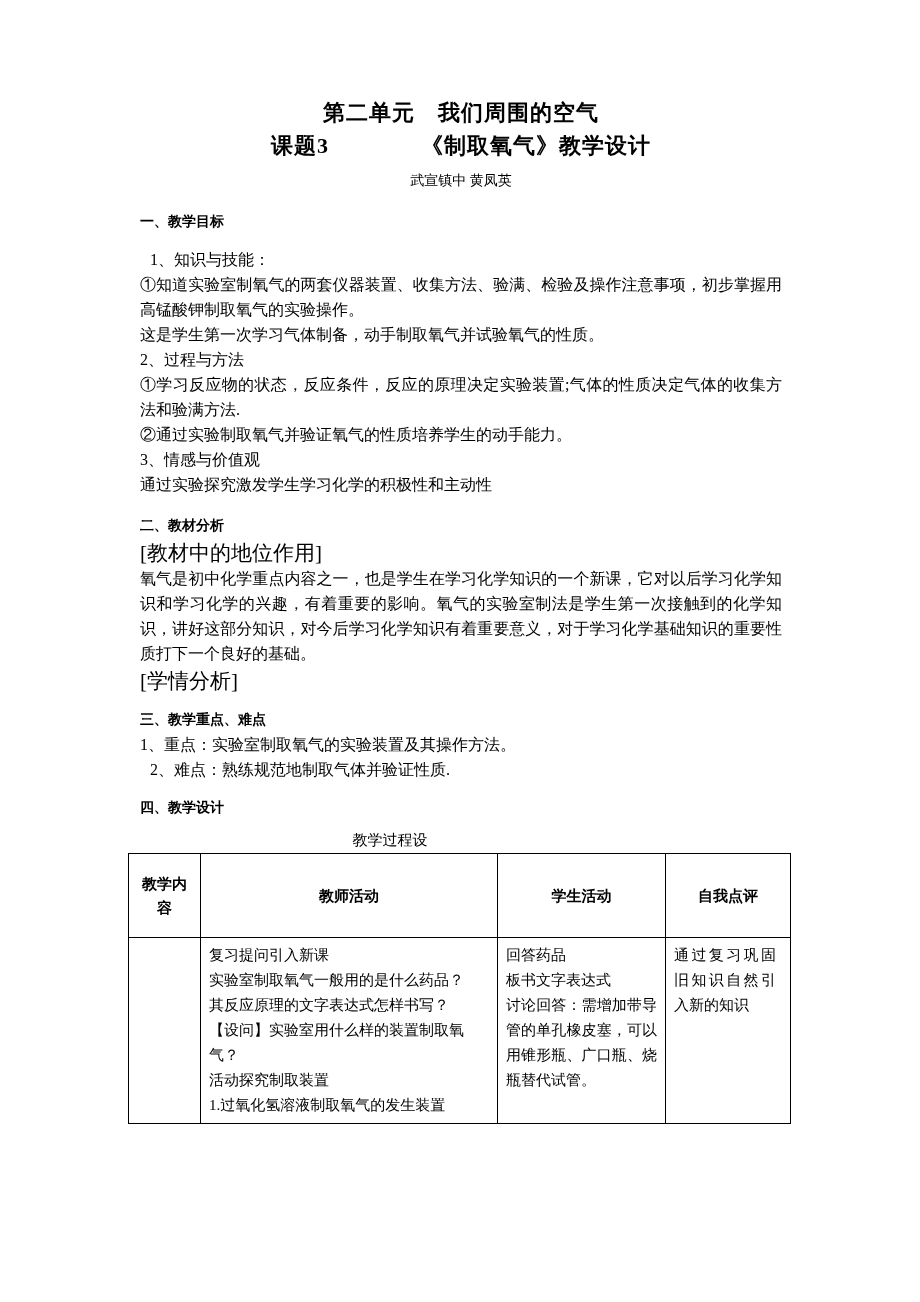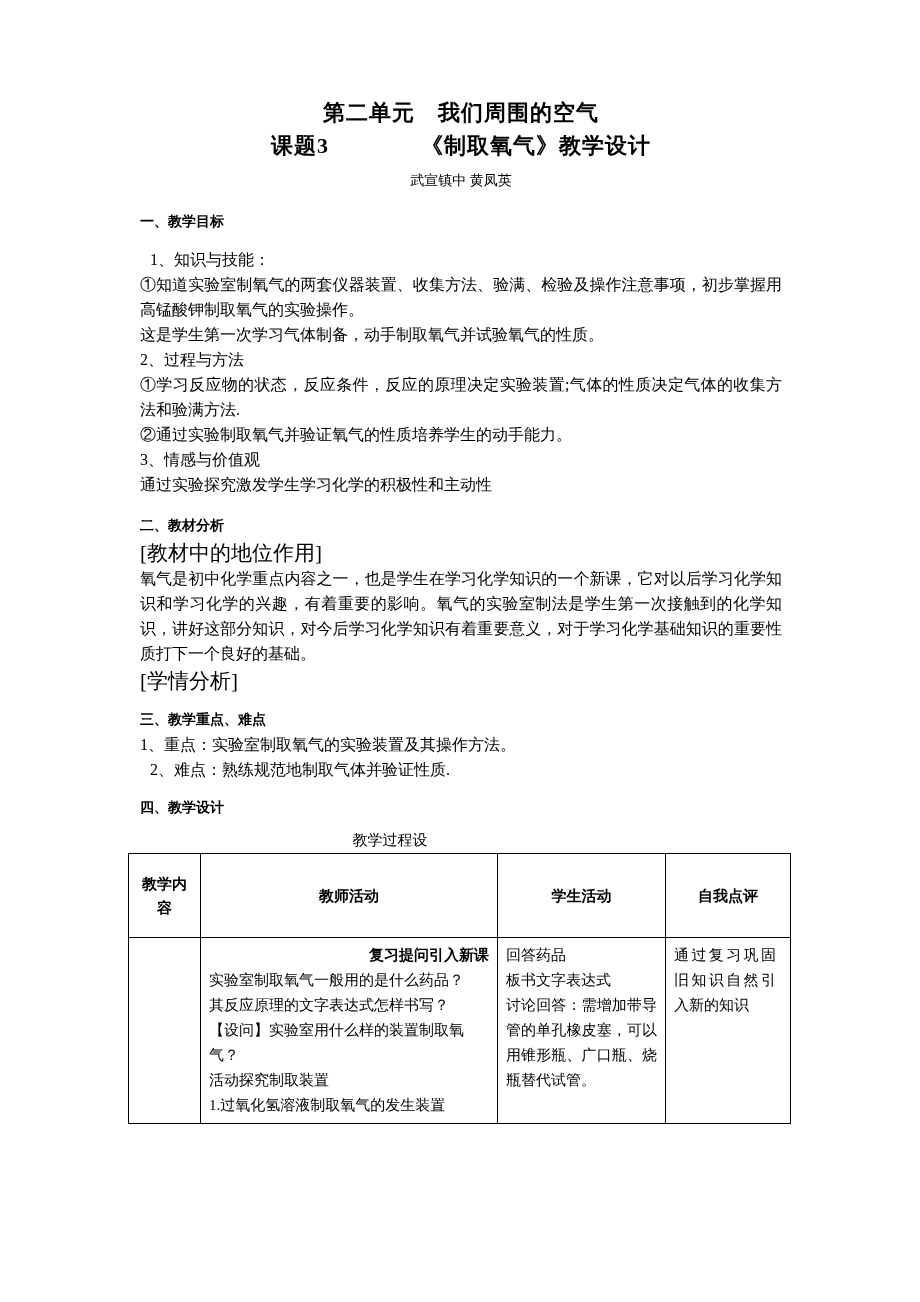--- a/index.html
+++ b/index.html
@@ -47,21 +47,21 @@
   .grid th {
     font-weight:bold; text-align:center; vertical-align:middle;
     height:84px; line-height:24px; padding:0 10px;
   }
   .grid td {
     vertical-align:top; padding:5px 8px; line-height:25px;
   }
   tr.content-row { height:178px; }
   td.c4 { padding-right:14px; }
   .cell-line { display:block; }
-  .cell-line.bold { font-weight:bold;text-align:right; }
+  .cell-line.bold { font-weight:normal; }
   .cell-just { text-align:justify; text-justify:inter-ideograph; }
 </style>
 </head>
 <body>
 
 <div class="page">
 
   <div class="title">第二单元　我们周围的空气</div>
   <div class="title">课题3　　　　《制取氧气》教学设计</div>
   <div class="author">武宣镇中 黄凤英</div>

